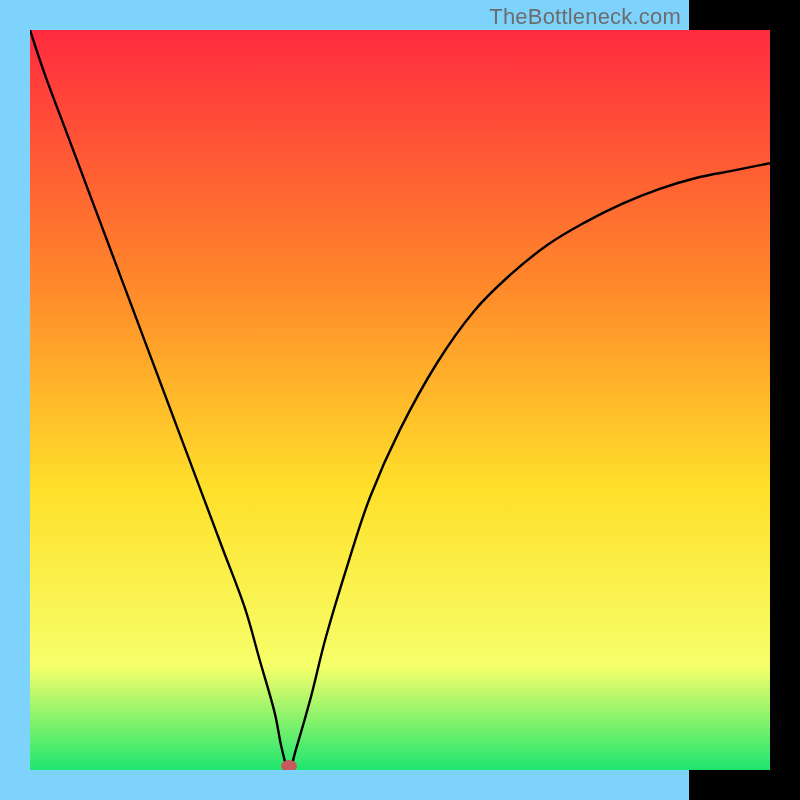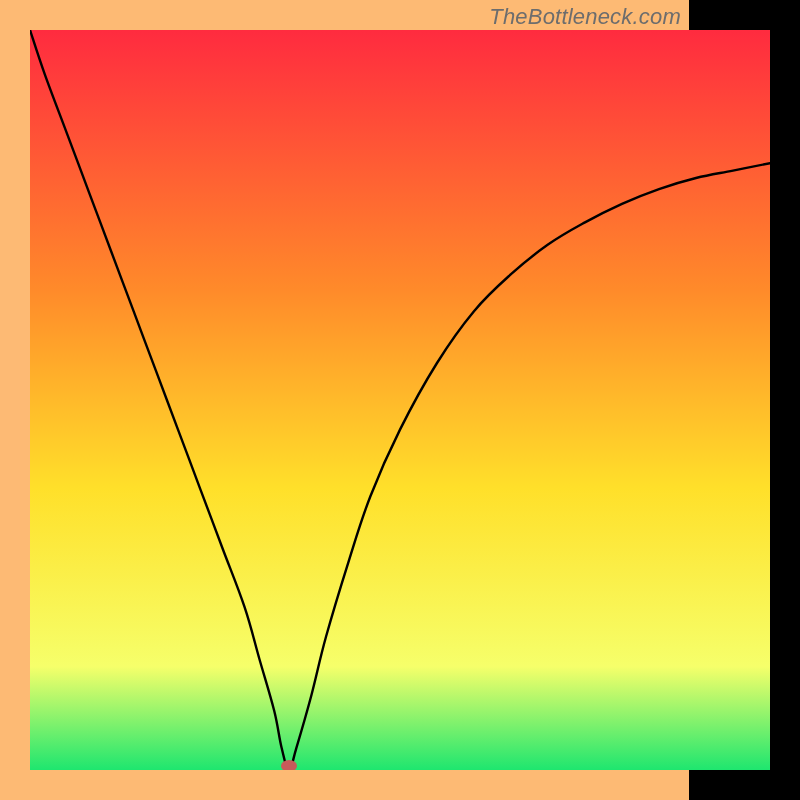--- a/index.html
+++ b/index.html
@@ -8,22 +8,21 @@
     width: 800px;
     height: 800px;
     overflow: hidden;
     background: #000;
     font-family: Arial, Helvetica, sans-serif;
   }
   .frame {
     position: relative;
     width: 689px;
     height: 800px;
-    background: #fdba74;
-    font-style: italic;
+    background: #7dd3fc;
   }
   .plot {
     position: absolute;
     left: 30px;
     top: 30px;
     width: 740px;
     height: 740px;
     overflow: hidden;
   }
   .gradient {

